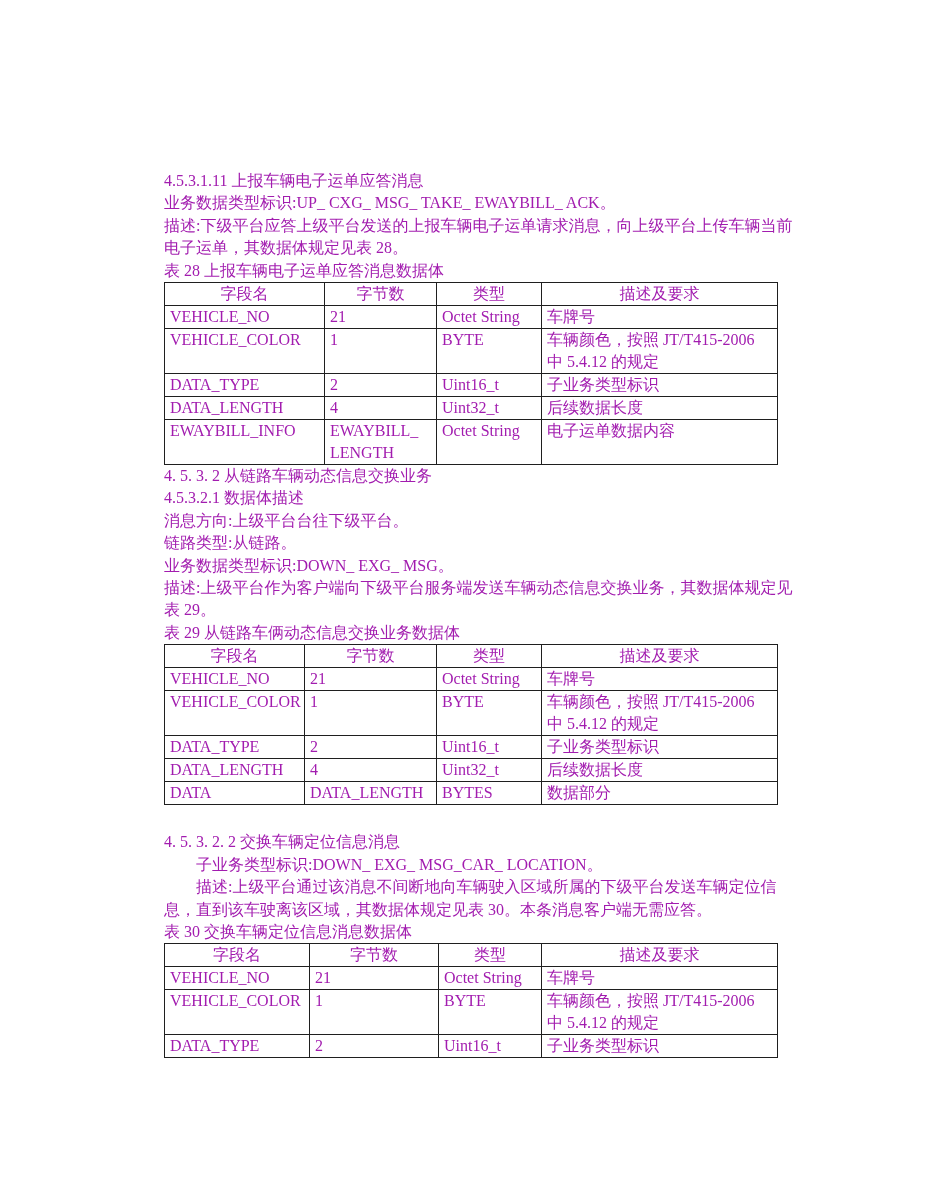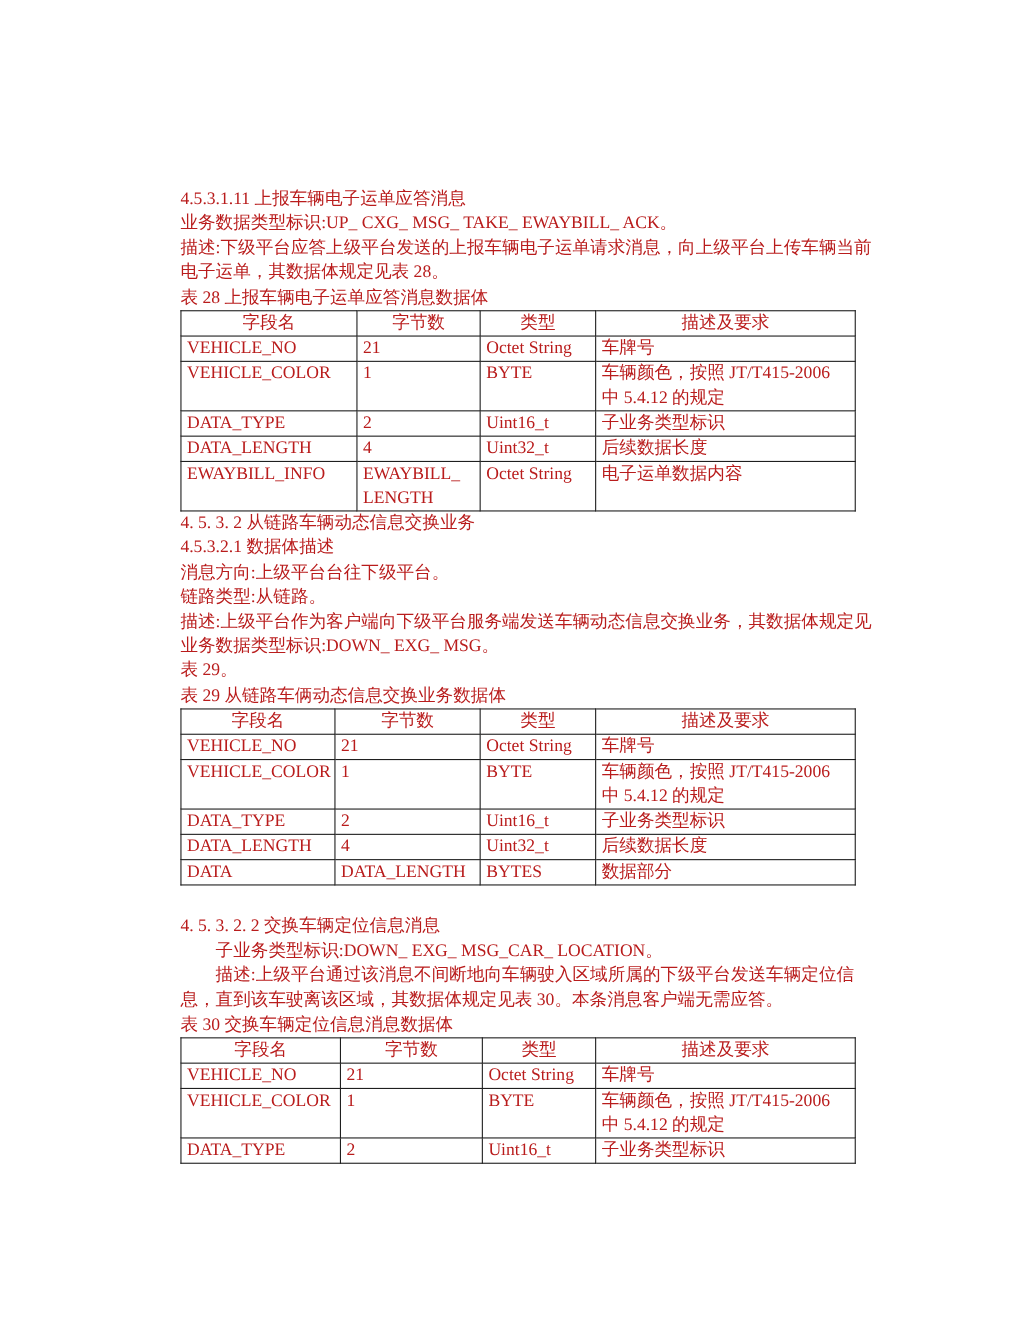--- a/index.html
+++ b/index.html
@@ -2,21 +2,21 @@
 <html><head>
 <meta charset="utf-8">
 <style>
   html,body { margin:0; padding:0; background:#888; }
   .page {
     position: relative;
     width: 940px; height: 1200px;
     margin: 0 auto;
     background: #ffffff;
     font-family: "Liberation Serif", "DejaVu Serif", serif;
-    color: #b91c1c;
+    color: #a21caf;
     overflow: hidden;
   }
   .content {
     position: absolute;
     left: 164px; top: 170px;
     width: 613px;
     font-size: 16px;
     line-height: 22.4px;
   }
   .line { white-space: nowrap; }
@@ -105,22 +105,22 @@
         <td>Octet String</td>
         <td>电子运单数据内容</td>
       </tr>
     </tbody>
       </table>
 
     <div class="line">4. 5. 3. 2 从链路车辆动态信息交换业务</div>
     <div class="line">4.5.3.2.1 数据体描述</div>
     <div class="line">消息方向:上级平台台往下级平台。</div>
     <div class="line">链路类型:从链路。</div>
+    <div class="line">业务数据类型标识:DOWN_ EXG_ MSG。</div>
     <div class="line">描述:上级平台作为客户端向下级平台服务端发送车辆动态信息交换业务，其数据体规定见</div>
-    <div class="line">业务数据类型标识:DOWN_ EXG_ MSG。</div>
     <div class="line">表 29。</div>
     <div class="caption">表 29 从链路车俩动态信息交换业务数据体</div>
 
     <table class="spec-table t29">
       <colgroup>
           <col>
           <col>
           <col>
           <col>
         </colgroup>

